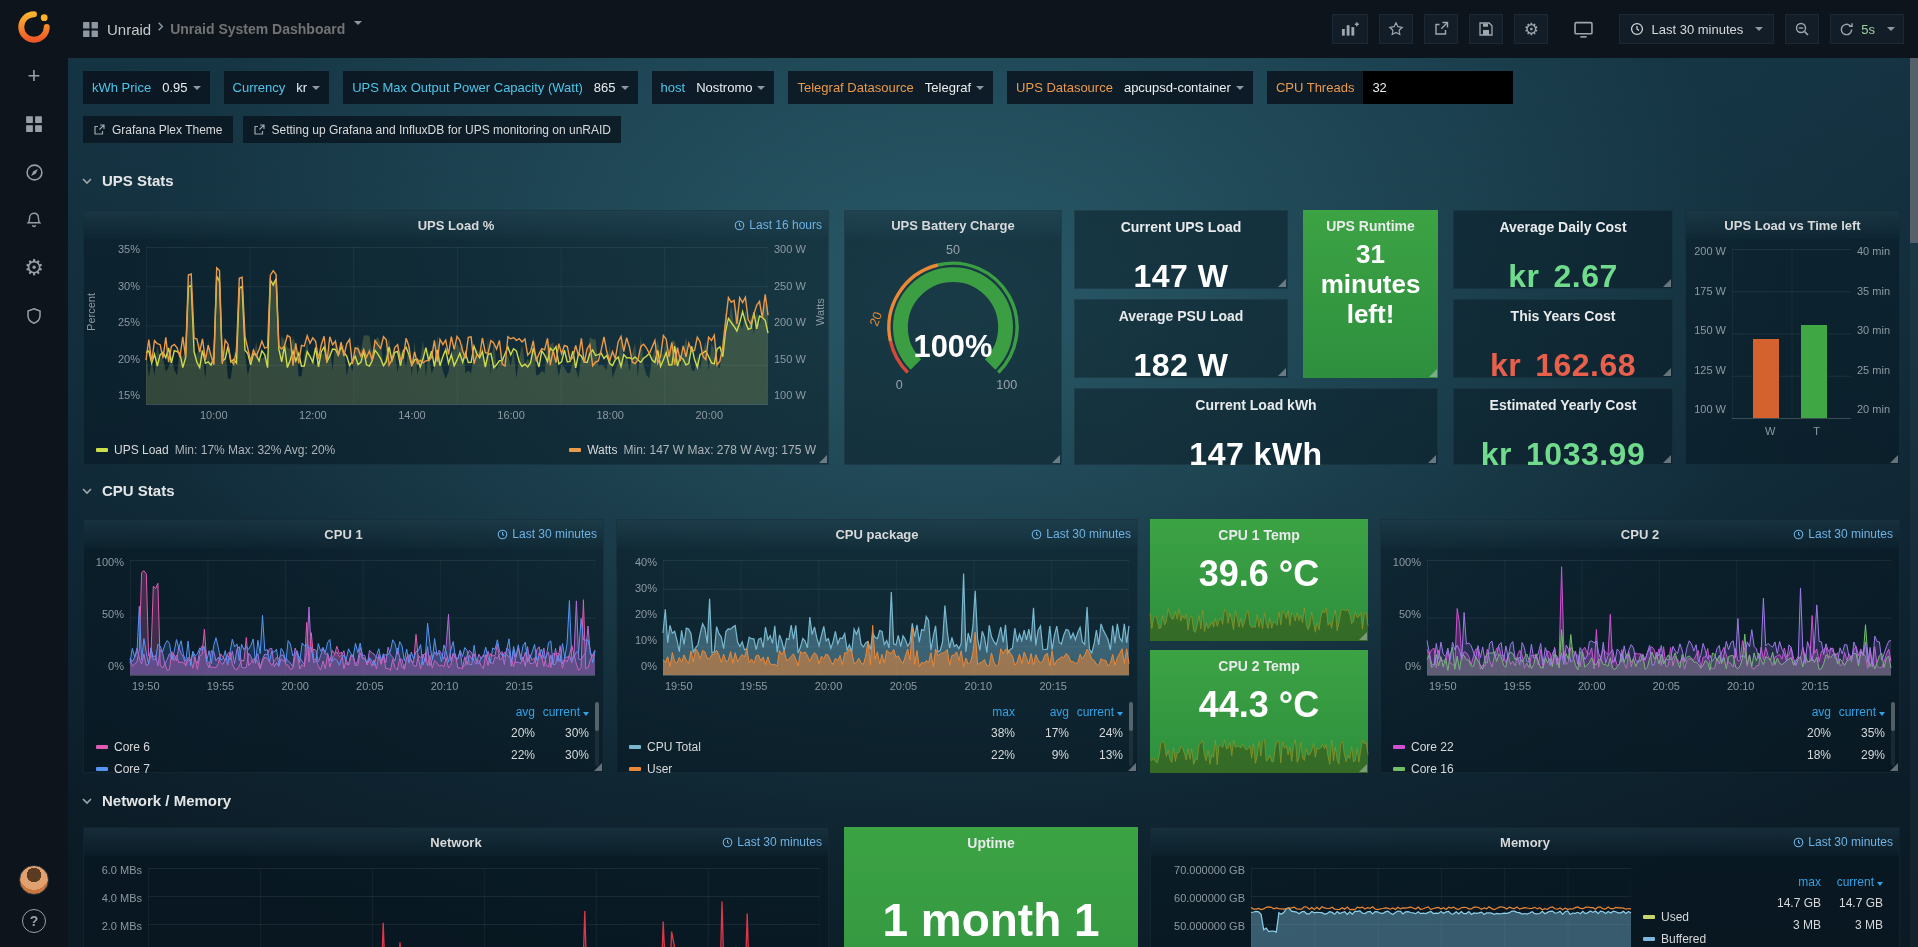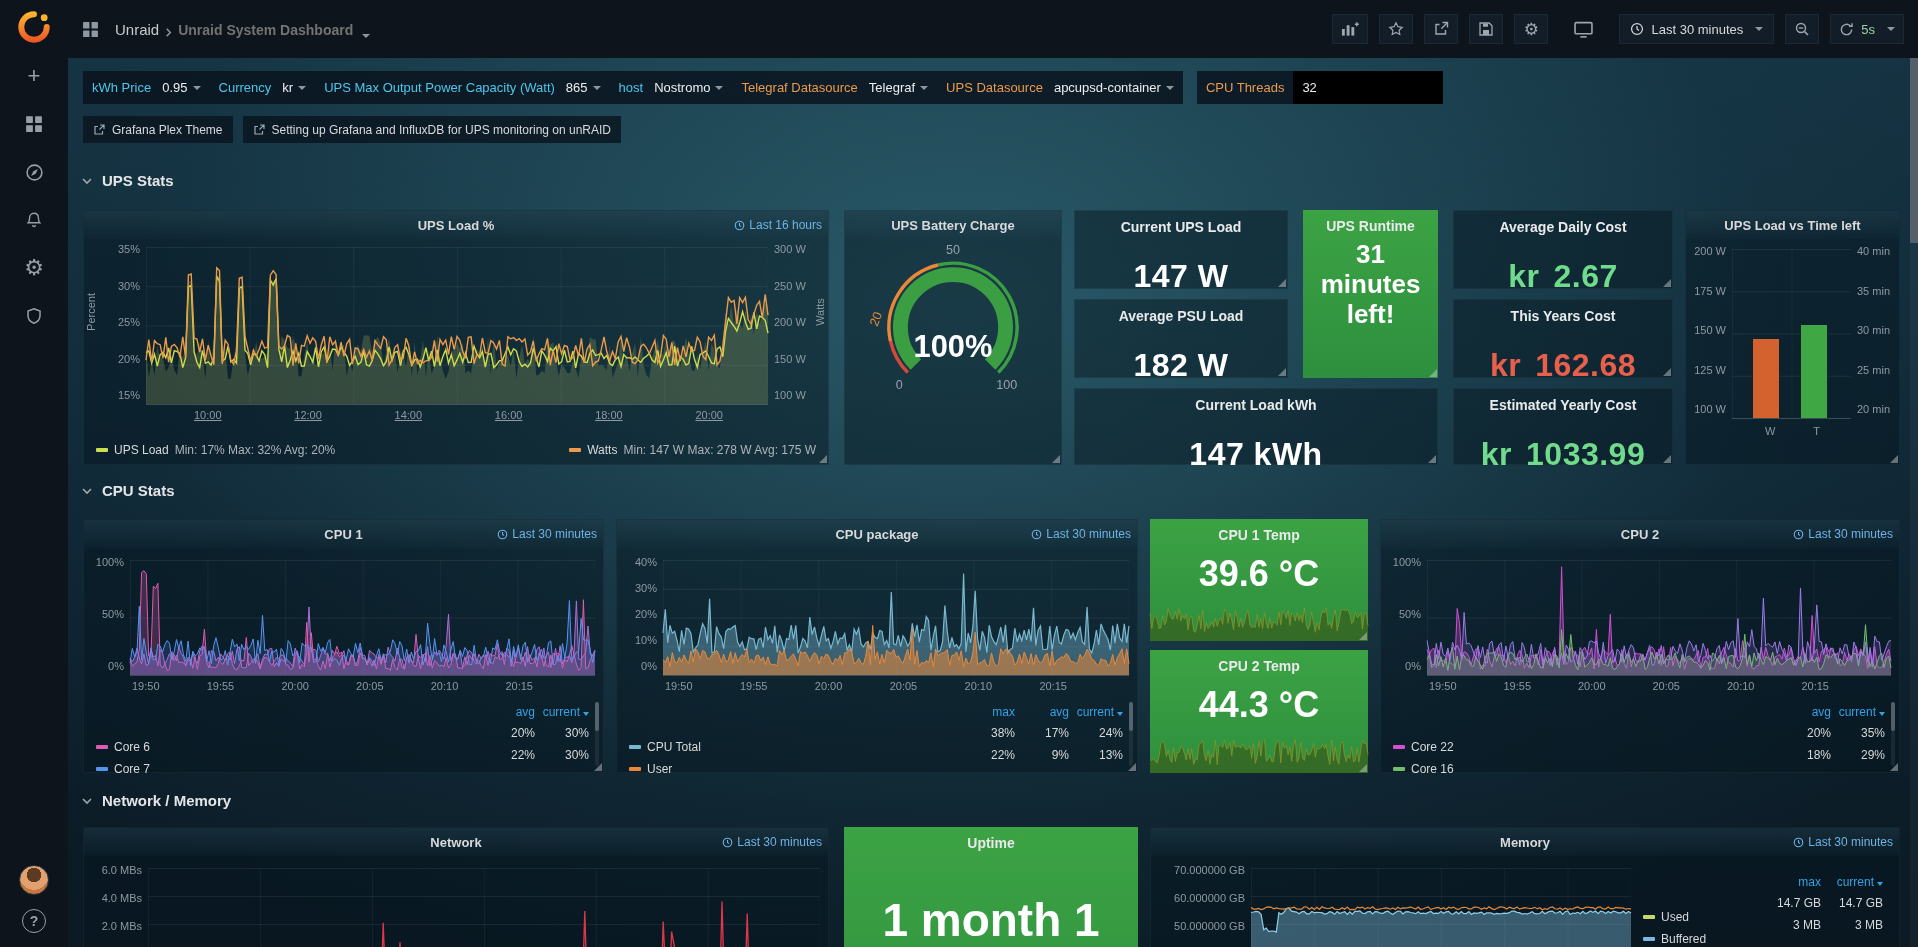--- a/index.html
+++ b/index.html
@@ -28,21 +28,21 @@
   }
   .help-circle {
     width:24px; height:24px; border-radius:50%; border:1.5px solid #97a0a9; color:#97a0a9;
     display:flex; align-items:center; justify-content:center; font-size:14px; font-weight:700; cursor:pointer;
   }
   
   .topnav {
     position:absolute; left:68px; top:0; width:1850px; height:58px;
     background:#0d141c; z-index:15; display:flex; align-items:center; padding:0 14px; gap:8px;
   }
-  .crumb-wrap { display:flex; align-items:flex-end; gap:4px;margin-left:8px; }
+  .crumb-wrap { display:flex; align-items:flex-start; gap:4px; }
   .crumb-app { font-size:15px; color:#c7c9cb; cursor:pointer; }
   .crumb-title { font-size:14px; color:#737373; font-weight:700; cursor:pointer; }
   .caret { width:0; height:0; border-left:4px solid transparent; border-right:4px solid transparent; border-top:4px solid #8e98a2; display:inline-block; margin-left:5px; }
   .nav-spacer { flex:1; }
   .tb {
     height:30px; min-width:34px; background:#121d28; display:flex; align-items:center; justify-content:center;
     color:#9fa7ad; gap:7px; cursor:pointer; padding:0 8px; border:1px solid #1b2836; margin-left:3px;
   }
   .tb.noborder { background:transparent; border:none; margin-left:10px; }
   .tb.text { font-size:13px; color:#d8d9da; padding:0 10px; }
@@ -262,21 +262,21 @@
       <path d="M13.9 1.3v3.2h-3.2" fill="none" stroke="currentColor" stroke-width="1.5"></path>
     </svg>
     <span class="refresh-lbl">5s</span>
     <span class="caret"></span>
   </div>
 </div>
 
 <div class="dashboard">
 
   <div class="submenu">
-    <div style="display:flex; ">
+    <div style="display:flex; gap:14px;">
         <div class="var-chip">
         <span class="var-label" style="color: rgb(78, 198, 233);">kWh Price</span>
         <span class="var-value">
             <span>0.95</span>
             <span class="caret"></span>
           </span>
       </div>
         <div class="var-chip">
         <span class="var-label" style="color: rgb(78, 198, 233);">Currency</span>
         <span class="var-value">
@@ -372,21 +372,21 @@
           </svg>
       </div>
       <div class="yaxis r">
           <span class="tick">300 W</span>
           <span class="tick">250 W</span>
           <span class="tick">200 W</span>
           <span class="tick">150 W</span>
           <span class="tick">100 W</span>
         </div>
     </div>
-    <div class="xticks" style="left:110px; right:105px; top:198px;text-decoration:underline;">
+    <div class="xticks" style="left:116px; right:105px; top:198px;">
         <span>10:00</span>
         <span>12:00</span>
         <span>14:00</span>
         <span>16:00</span>
         <span>18:00</span>
         <span>20:00</span>
       </div>
     <div class="legend-line">
       <span><i class="sw" style="background:#cddc4a"></i><span>UPS Load</span><span class="lg-stats">Min: 17% Max: 32% Avg: 20%</span></span>
       <span><i class="sw" style="background:#eb9a4a"></i><span>Watts</span><span class="lg-stats">Min: 147 W Max: 278 W Avg: 175 W</span></span>

